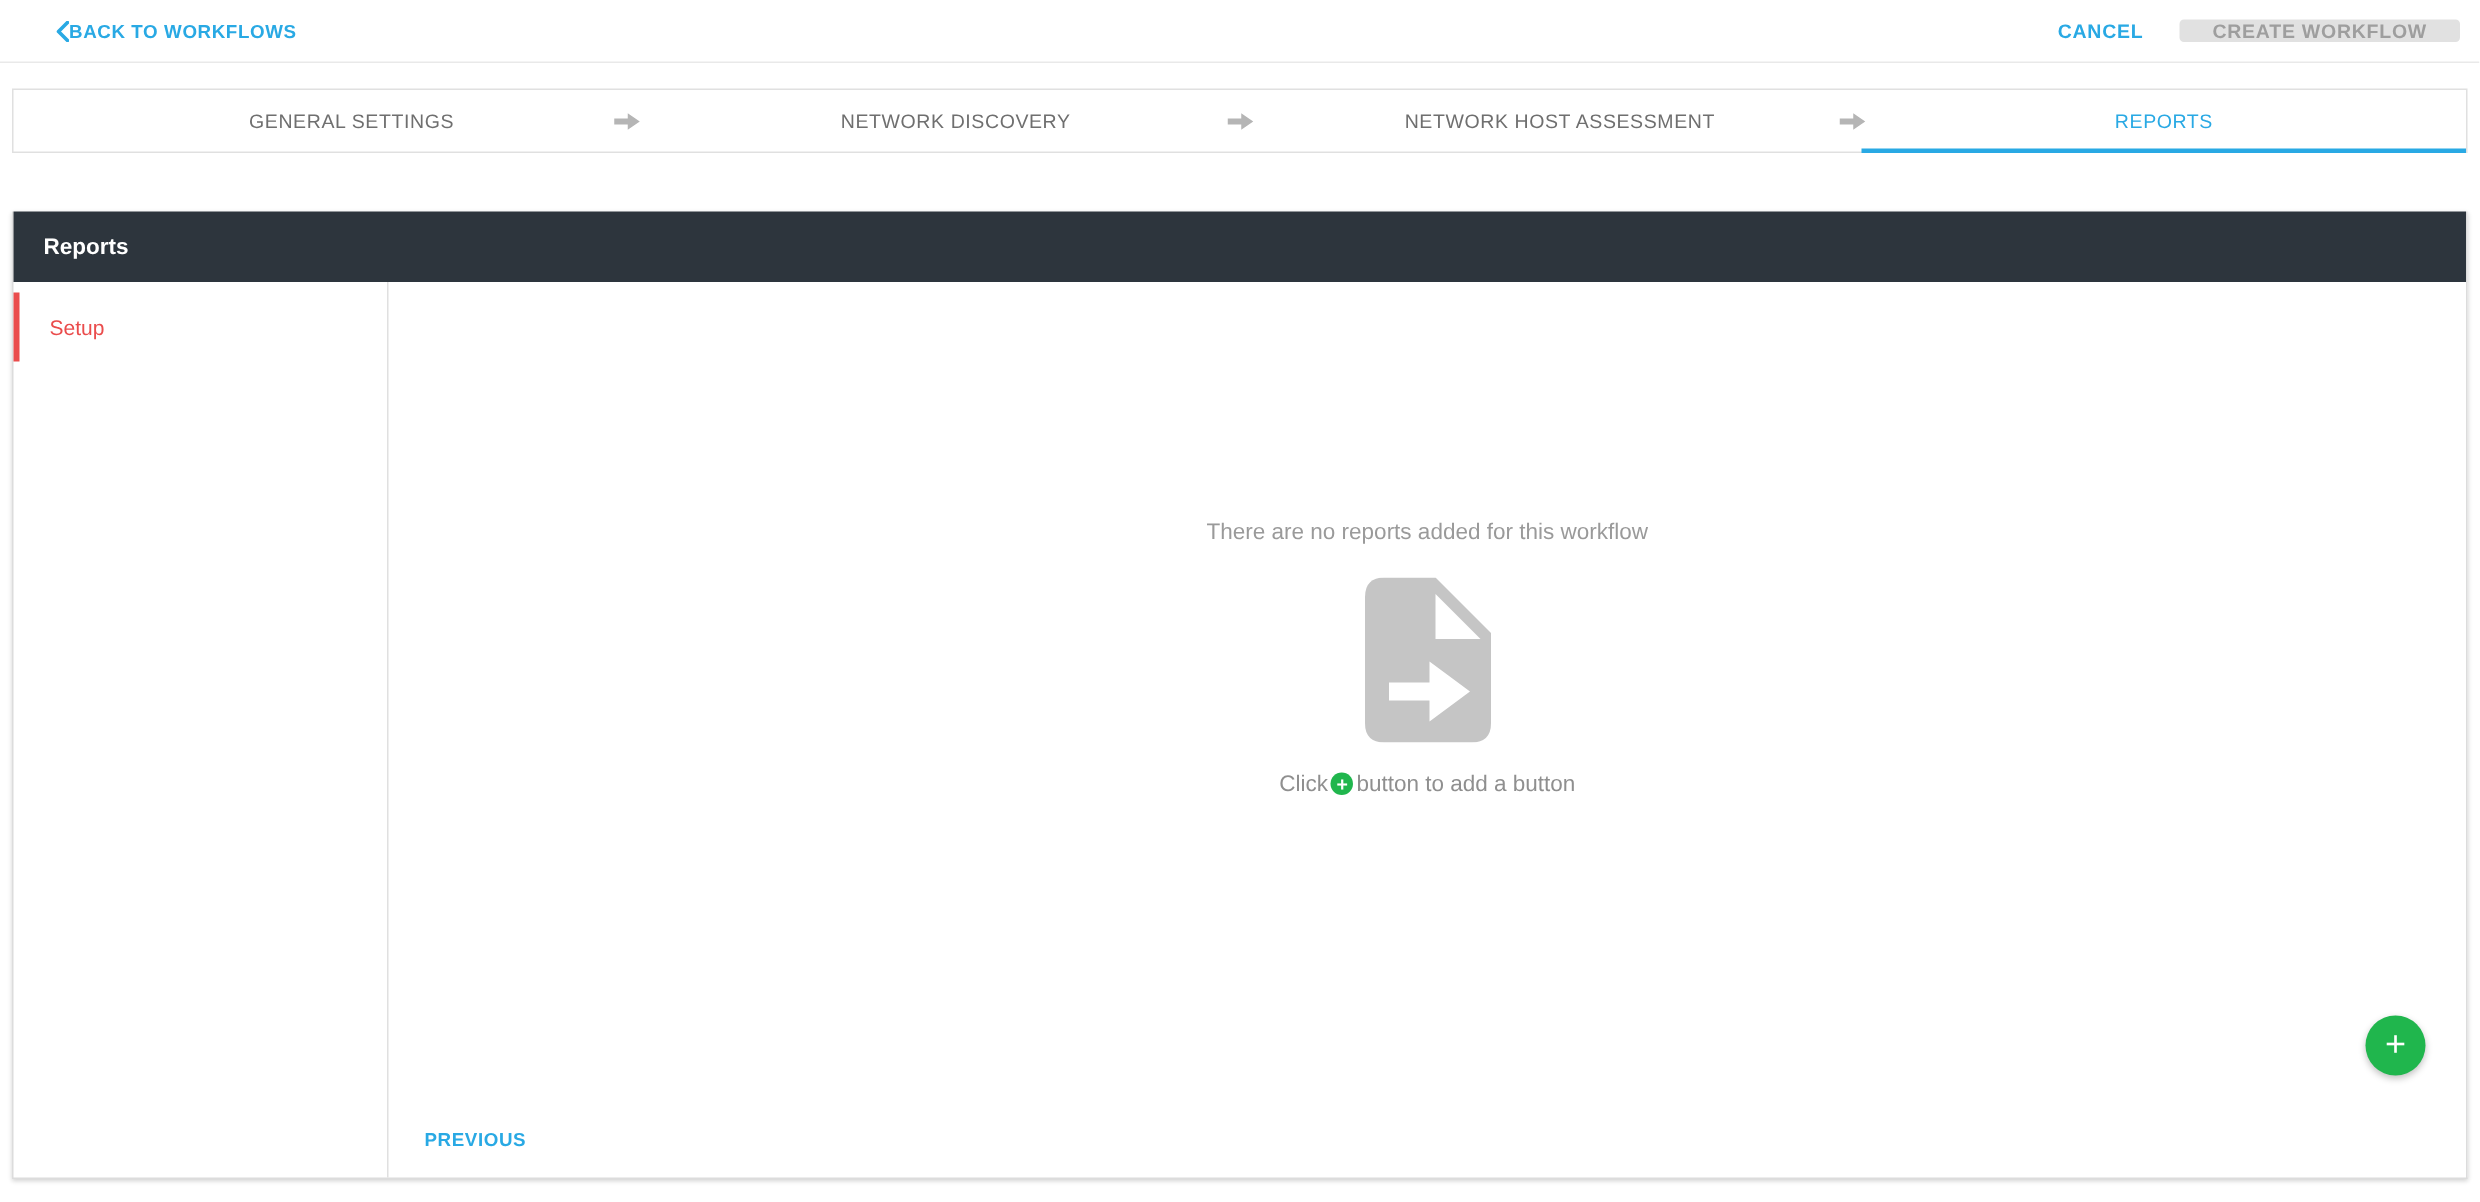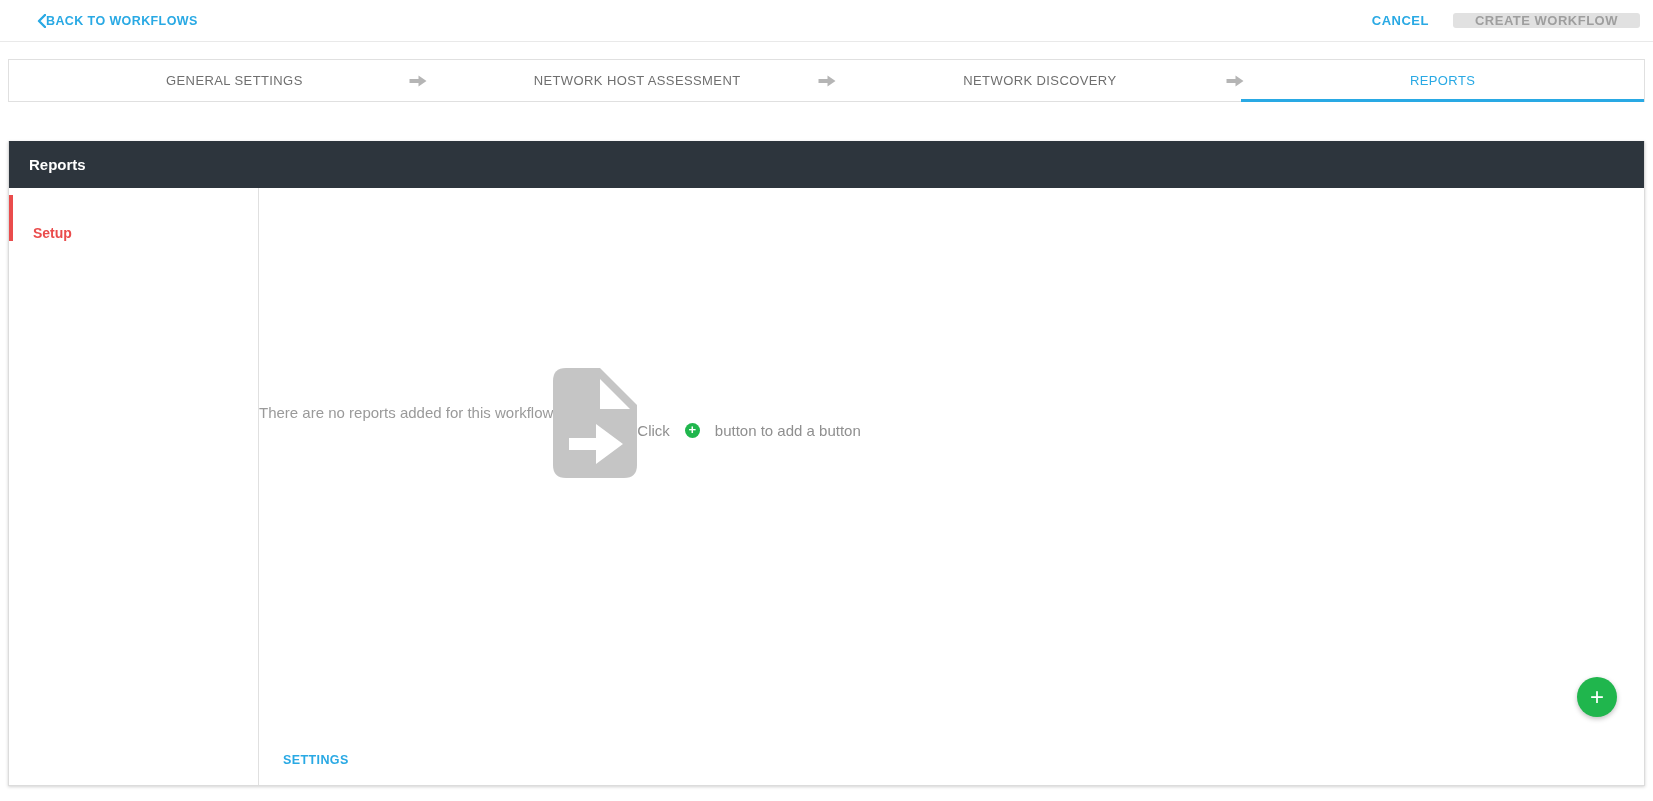--- a/index.html
+++ b/index.html
@@ -131,57 +131,57 @@
   }
   .sidebar{
     width:250px;
     border-right:1px solid var(--border-gray);
     padding-top:7px;
     flex:0 0 auto;
   }
   .sidebar-item{
     height:46px;
     display:flex;
-    align-items:flex-end;
+    align-items:center;
     padding-left:20px;
     font-size:14px;
-    font-weight:700;
+    font-weight:400;
     cursor:pointer;
     border-left:4px solid transparent;
   }
   .sidebar-item.active{
     color:var(--accent-red);
     border-left-color:var(--accent-red);
   }
   .main{
     flex:1;
     position:relative;
   }
 
   
   .empty-state{
     position:absolute;
     top:158px;
     left:0;right:0;
     display:flex;
-    flex-direction:row;
+    flex-direction:column;
     align-items:center;
   }
   .empty-message{
     font-size:15px;
     color:var(--muted-gray);
   }
   .doc-icon{margin-top:22px;line-height:0;}
   .empty-hint{
-    margin-top:36px;
+    margin-top:19px;
     font-size:15px;
     color:#8f8f8f;
     display:flex;
     align-items:center;
-    gap:15px;
+    gap:2px;
   }
   .plus-badge{
     width:15px;height:15px;
     border-radius:50%;
     background:var(--accent-green);
     color:#fff;
     display:inline-flex;
     align-items:center;
     justify-content:center;
     font-size:13px;
@@ -234,24 +234,24 @@
   <div class="topbar-spacer"></div>
   <span class="cancel-link">CANCEL</span>
   <button class="create-btn">CREATE WORKFLOW</button>
 </div>
 
 <div class="stepper">
   <div class="step">
     <span>GENERAL SETTINGS</span>
   </div>
   <div class="step">
+    <span>NETWORK DISCOVERY</span>
+  </div>
+  <div class="step">
     <span>NETWORK HOST ASSESSMENT</span>
-  </div>
-  <div class="step">
-    <span>NETWORK DISCOVERY</span>
   </div>
   <div class="step active">
     <span>REPORTS</span>
     <span class="step-underline"></span>
   </div>
   <span class="step-arrow">
     <svg width="19" height="13" viewBox="0 0 19 13">
         <path d="M1 4.5 h9 V1 L18 6.5 L10 12 V8.5 H1 Z" fill="#b5b5b5"></path>
       </svg>
   </span>
@@ -288,21 +288,21 @@
             <path d="M16 70 h27 V56 L70 76 L43 96 V82 H16 Z" fill="#ffffff"></path>
           </svg>
         </div>
         <div class="empty-hint">
           <span>Click</span>
           <span class="plus-badge">+</span>
           <span>button to add a button</span>
         </div>
       </div>
 
-      <span class="previous-link">SETTINGS</span>
+      <span class="previous-link">PREVIOUS</span>
 
       <button class="fab">
         <span>+</span>
       </button>
 
     </div>
   </div>
 </div>
 
 </body></html>

